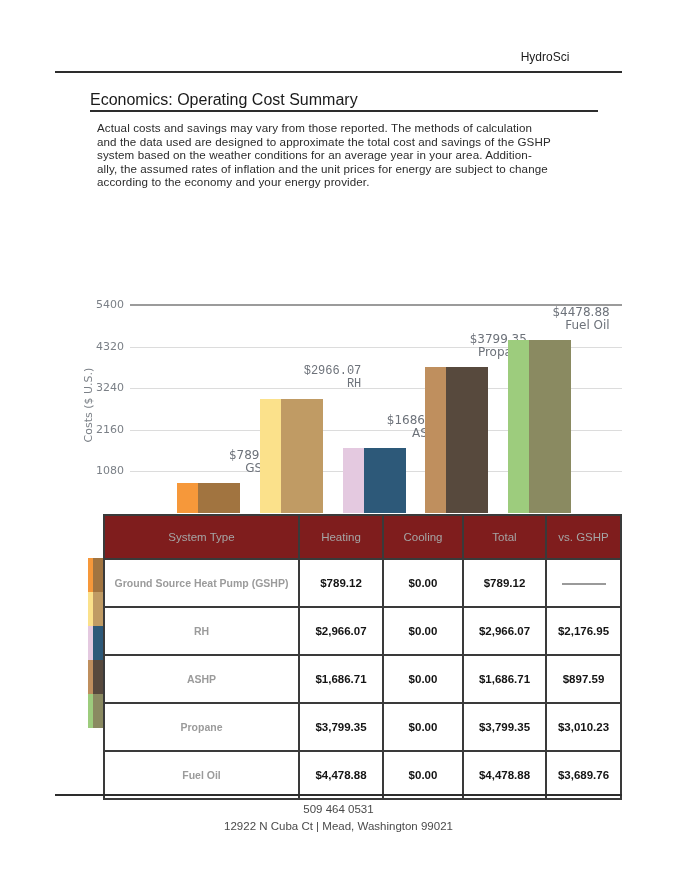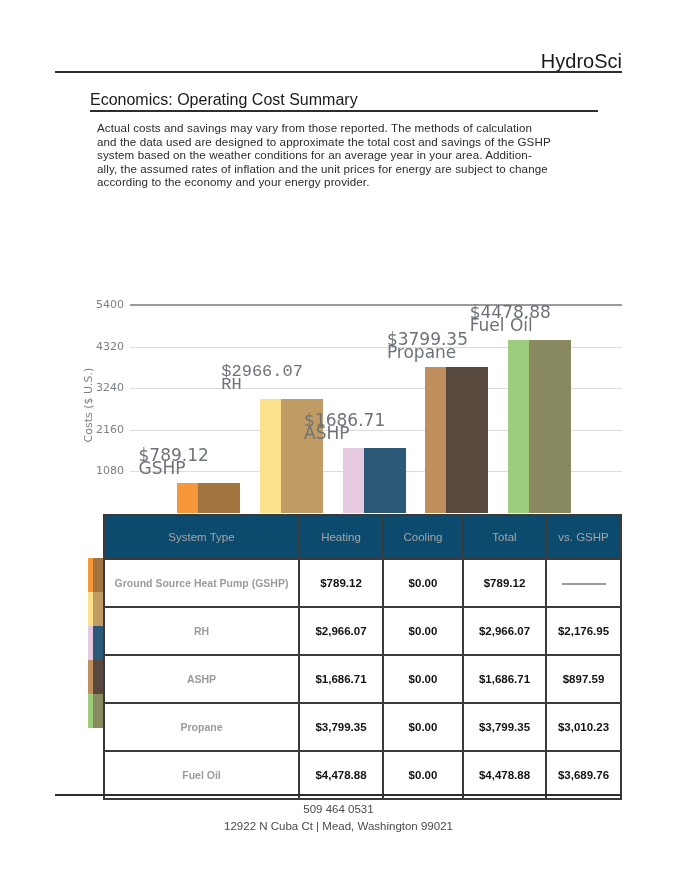--- a/index.html
+++ b/index.html
@@ -3,22 +3,22 @@
 <meta charset="utf-8">
 <style>
   * { margin:0; padding:0; box-sizing:border-box; }
   html,body { background:#e8e8e8; }
   .page {
     position:relative; width:689px; height:872px; background:#ffffff;
     font-family:"Liberation Sans", sans-serif; overflow:hidden;
     margin:0 auto;
   }
   .brand {
-    position:absolute; top:50px; left:420px; width:202px; text-align:right;
-    font-size:20px; color:#1a1a1a;
+    position:absolute; top:50px; left:444px; width:202px; text-align:center;
+    font-size:12px; color:#1a1a1a;
   }
   .header-rule { position:absolute; top:71px; left:55px; width:567px; height:2px; background:#2d2d2d; }
   .doc-title {
     position:absolute; top:91px; left:90px; font-size:16px; color:#1a1a1a;
   }
   .title-rule { position:absolute; top:110px; left:90px; width:508px; height:2px; background:#2d2d2d; }
   .disclaimer {
     position:absolute; top:121px; left:97px; width:492px;
     font-size:11.6px; line-height:13.6px; color:#2b2b2b; white-space:pre-line;
     letter-spacing:0.1px;
@@ -32,32 +32,32 @@
   .gridline.top { height:2px; background:#9b9b9b; }
   .ytick {
     position:absolute; width:40px; text-align:right; font-size:11px; color:#7b8087;
   }
   .ylabel {
     position:absolute; width:140px; height:14px; text-align:center;
     font-size:11px; color:#7b8087; transform:rotate(-90deg);
   }
   .bar { position:absolute; }
   .bar-label {
-    position:absolute; width:140px; text-align:left;
-    font-size:17px; line-height:13px; color:#6d727a;
+    position:absolute; width:140px; text-align:right;
+    font-size:12px; line-height:13px; color:#6d727a;
   }
   
   .cost-table-wrap { position:absolute; top:514px; left:103px; }
   table.cost { border-collapse:collapse; table-layout:fixed; }
   table.cost th, table.cost td {
     border:2px solid #3a3a3a; text-align:center; vertical-align:middle;
     overflow:hidden; white-space:nowrap;
   }
   table.cost th {
-    height:44px; background:#0c4a6e; color:#a5a5a5; font-weight:normal; font-size:11.5px;
+    height:44px; background:#7f1d1d; color:#a5a5a5; font-weight:normal; font-size:11.5px;
   }
   table.cost td { height:48px; font-size:11.5px; color:#141414;font-weight:bold; }
   table.cost td.sysname { font-size:10.5px; color:#9b9b9b; }
   .dash { display:inline-block; width:44px; height:2px; background:#9a9a9a; vertical-align:middle; }
   .swatch { position:absolute; left:88px; width:15px; }
   
   .footer-page {
     position:absolute; top:779px; left:55px; width:567px; text-align:center;
     font-size:11px; color:#333333;
   }

